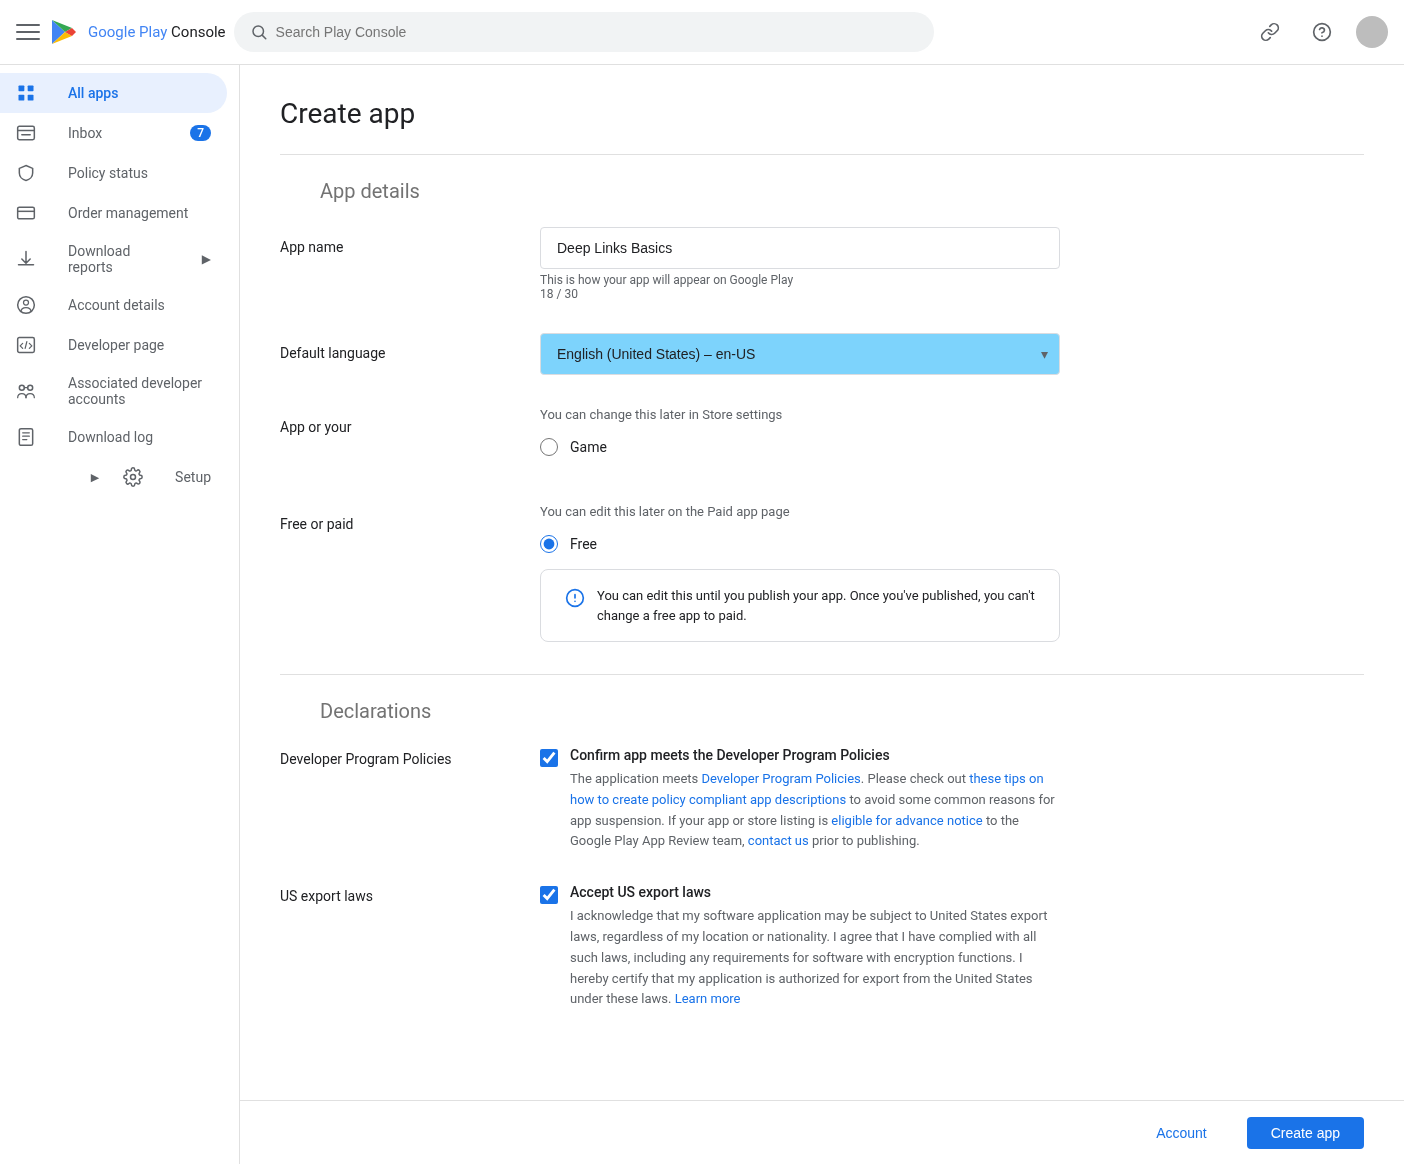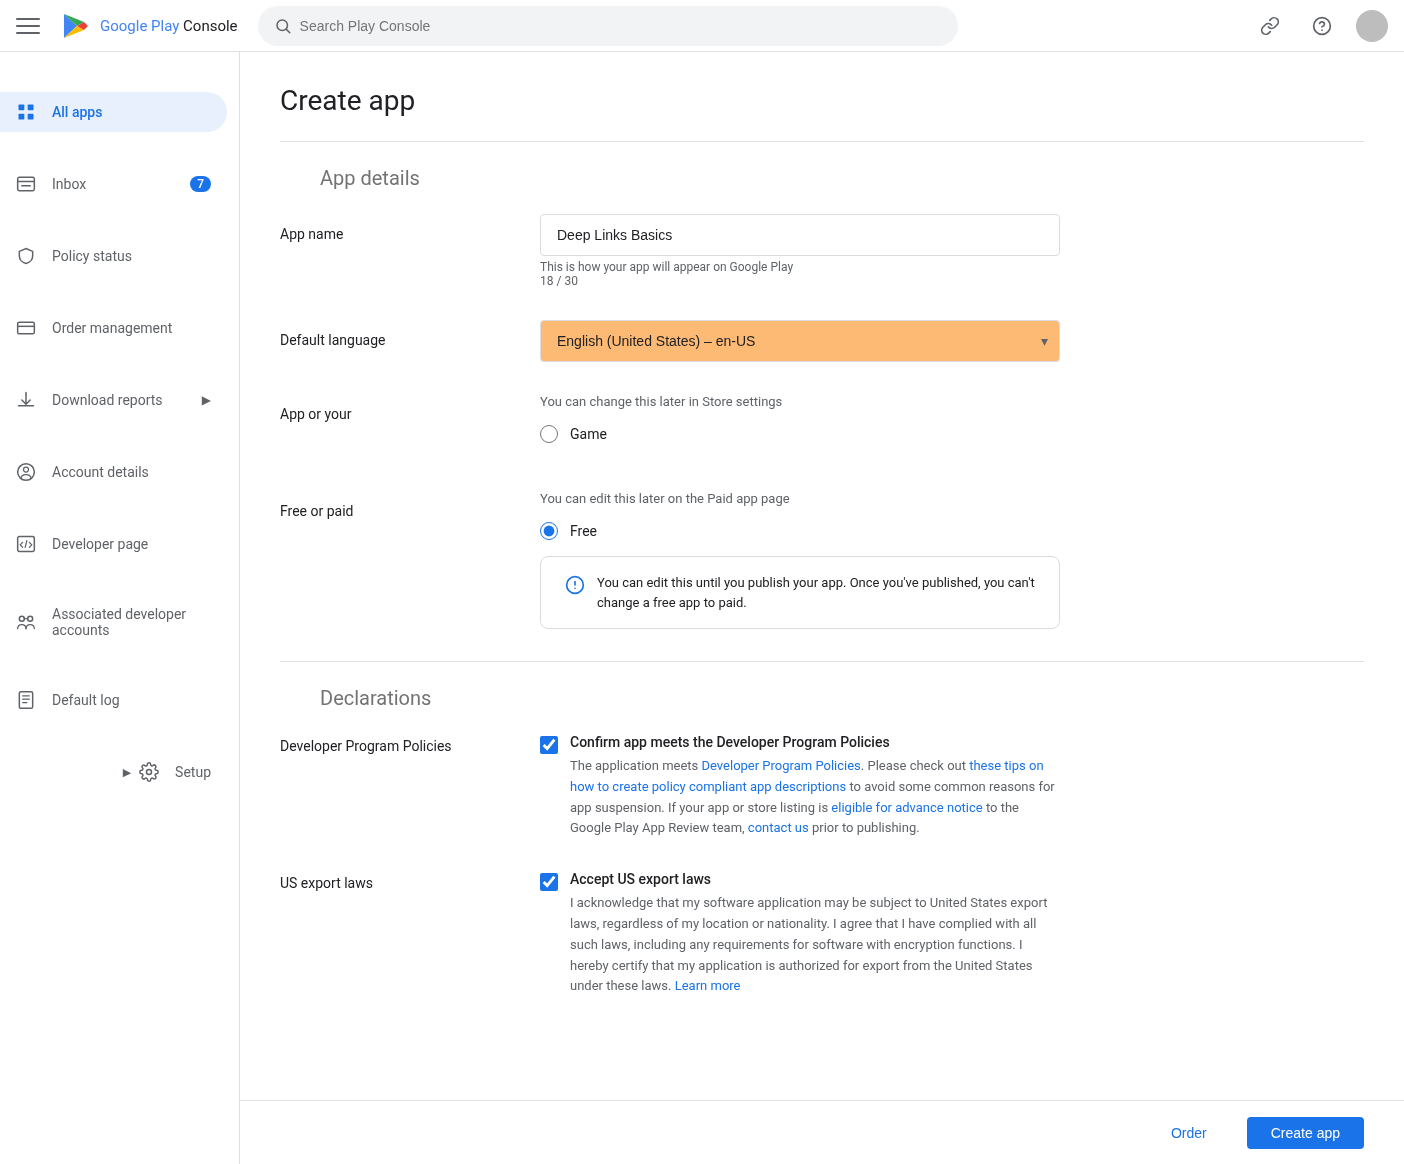--- a/index.html
+++ b/index.html
@@ -1,21 +1,21 @@
 <!DOCTYPE html>
 <html><head>
   <meta charset="utf-8">
   <style>
     * { box-sizing: border-box; margin: 0; padding: 0; }
     body { font-family: 'Roboto', Arial, sans-serif; font-size: 14px; color: #202124; background: #fff; display: flex; flex-direction: column; height: 100vh; overflow: hidden; }
 
     
     .topbar {
-      display: flex; align-items: center; height: 52px; padding: 0 16px;
-      border-bottom: 1px solid #e0e0e0; background: #fff; flex-shrink: 0; gap: 20px;
+      display: flex; align-items: center; height: 65px; padding: 0 16px;
+      border-bottom: 1px solid #e0e0e0; background: #fff; flex-shrink: 0; gap: 8px;
     }
     .topbar-menu-icon { width: 24px; height: 24px; display: flex; flex-direction: column; justify-content: center; gap: 5px; cursor: pointer; flex-shrink: 0; }
     .topbar-menu-icon span { display: block; height: 2px; background: #5f6368; border-radius: 1px; }
     .topbar-logo { display: flex; align-items: center; gap: 8px; text-decoration: none; flex-shrink: 0; }
     .topbar-logo-icon { width: 32px; height: 32px; }
     .topbar-logo-text { font-size: 15px; color: #5f6368; }
     .topbar-logo-text span { color: #4285f4; }
     .topbar-search {
       flex: 1; max-width: 700px; display: flex; align-items: center;
       background: #f1f3f4; border-radius: 24px; padding: 0 16px; height: 40px; gap: 8px;
@@ -29,23 +29,23 @@
 
     
     .layout { display: flex; flex: 1; overflow: hidden; }
 
     
     .sidebar {
       width: 240px; flex-shrink: 0; border-right: 1px solid #e0e0e0;
       overflow-y: auto; padding: 8px 0;
     }
     .sidebar-item {
-      display: flex; align-items: center; gap: 16px; padding: 10px 16px;
+      display: flex; align-items: center; gap: 32px; padding: 10px 16px;
       cursor: pointer; border-radius: 0 24px 24px 0; margin-right: 12px;
-      color: #5f6368; font-size: 14px; user-select: none; position: relative; margin-top: 32px;
+      color: #5f6368; font-size: 14px; user-select: none; position: relative;
     }
     .sidebar-item.active { background: #e8f0fe; color: #1a73e8; font-weight: 500; }
     .sidebar-item.active .sidebar-icon { color: #1a73e8; }
     .sidebar-icon { width: 20px; height: 20px; flex-shrink: 0; display: flex; align-items: center; justify-content: center; color: #5f6368; }
     .sidebar-badge {
       margin-left: auto; background: #1a73e8; color: #fff;
       border-radius: 10px; padding: 1px 7px; font-size: 12px; font-weight: 500;
     }
     .sidebar-expand { margin-left: auto; font-size: 12px; color: #5f6368; }
     .sidebar-item-text { font-size: 14px; }
@@ -68,21 +68,21 @@
       font-size: 14px; color: #202124; outline: none;
     }
     .input-hint { display: flex; justify-content: space-between; margin-top: 4px; flex-direction: column; }
     .hint-text { font-size: 12px; color: #5f6368; }
     .char-count { font-size: 12px; color: #5f6368; }
 
     
     .select-wrap { position: relative; }
     .form-select {
       width: 100%; padding: 12px 59px 12px 16px; border: 1px solid #dadce0; border-radius: 4px;
-      font-size: 14px; color: #202124; background: #fdba74; outline: none; appearance: none; cursor: pointer;
+      font-size: 14px; color: #202124; background: #7dd3fc; outline: none; appearance: none; cursor: pointer;
     }
     .select-chevron { position: absolute; right: 12px; top: 50%; transform: translateY(-50%); color: #5f6368; pointer-events: none; }
 
     
     .radio-subtext { font-size: 13px; color: #5f6368; margin-bottom: 16px; }
     .radio-option { display: flex; align-items: center; gap: 12px; margin-bottom: 16px; cursor: pointer; }
     .radio-input { width: 18px; height: 18px; accent-color: #1a73e8; cursor: pointer; }
     .radio-label { font-size: 14px; color: #202124; }
 
     
@@ -262,21 +262,21 @@
       <span class="sidebar-item-text">Associated developer accounts</span>
     </div>
 
     <div class="sidebar-item">
       <span class="sidebar-icon">
         <svg width="20" height="20" viewBox="0 0 24 24" fill="none">
           <rect x="4" y="2" width="16" height="20" rx="2" stroke="#5f6368" stroke-width="1.8"></rect>
           <path d="M8 7h8M8 11h8M8 15h5" stroke="#5f6368" stroke-width="1.5" stroke-linecap="round"></path>
         </svg>
       </span>
-      <span class="sidebar-item-text">Default log</span>
+      <span class="sidebar-item-text">Download log</span>
     </div>
 
     <div class="sidebar-item">
       <span class="sidebar-expand" style="font-size:11px;color:#5f6368;margin-right:-8px;">▶</span>
       <span class="sidebar-icon">
         <svg width="20" height="20" viewBox="0 0 24 24" fill="none">
           <circle cx="12" cy="12" r="3" stroke="#5f6368" stroke-width="1.8"></circle>
           <path d="M19.4 15a1.65 1.65 0 00.33 1.82l.06.06a2 2 0 010 2.83 2 2 0 01-2.83 0l-.06-.06a1.65 1.65 0 00-1.82-.33 1.65 1.65 0 00-1 1.51V21a2 2 0 01-4 0v-.09A1.65 1.65 0 009 19.4a1.65 1.65 0 00-1.82.33l-.06.06a2 2 0 01-2.83-2.83l.06-.06A1.65 1.65 0 004.68 15a1.65 1.65 0 00-1.51-1H3a2 2 0 010-4h.09A1.65 1.65 0 004.6 9a1.65 1.65 0 00-.33-1.82l-.06-.06a2 2 0 012.83-2.83l.06.06A1.65 1.65 0 009 4.68a1.65 1.65 0 001-1.51V3a2 2 0 014 0v.09a1.65 1.65 0 001 1.51 1.65 1.65 0 001.82-.33l.06-.06a2 2 0 012.83 2.83l-.06.06A1.65 1.65 0 0019.4 9a1.65 1.65 0 001.51 1H21a2 2 0 010 4h-.09a1.65 1.65 0 00-1.51 1z" stroke="#5f6368" stroke-width="1.8"></path>
         </svg>
       </span>
@@ -383,15 +383,15 @@
             </div>
           </div>
         </div>
       </div>
     </div>
 
   </main>
 </div>
 
 <div class="bottom-bar">
-  <button class="btn-cancel">Order</button>
+  <button class="btn-cancel">Account</button>
   <button class="btn-create">Create app</button>
 </div>
 
 </body></html>

